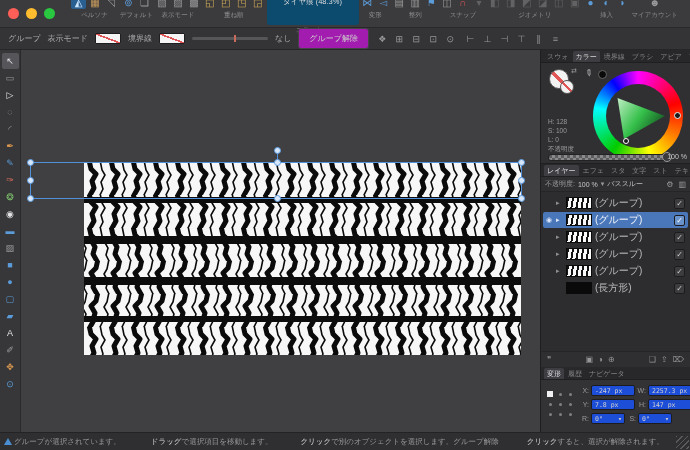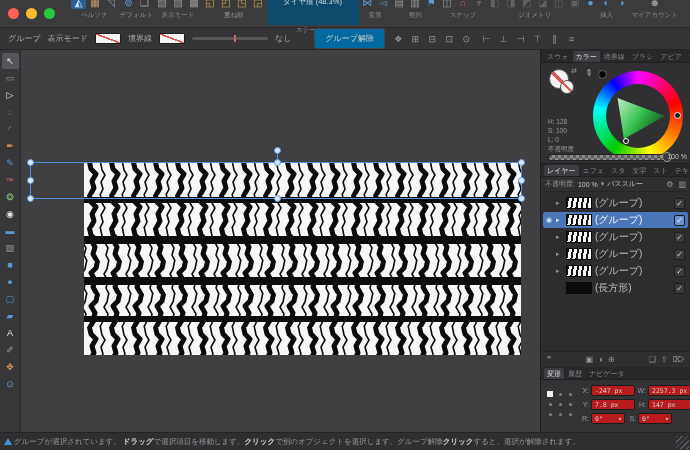--- a/index.html
+++ b/index.html
@@ -23,22 +23,22 @@
   .pill{width:92px;height:29px;background:#0c4a6e;border-radius:3px;font-size:7.5px;color:#dcdcdc;
         text-align:center;line-height:12px;white-space:nowrap;overflow:hidden;}
 
   
   .ctxbar{height:22px;display:flex;align-items:center;background:#343437;border-bottom:1px solid #262629;
           padding:0 8px;gap:7px;font-size:8px;color:#a8a8aa;}
   .swatch{width:26px;height:11px;border:1px solid #1e1e20;border-radius:1px;background:
       linear-gradient(to top right,rgba(0,0,0,0) 45%,#e05555 45%,#e05555 55%,rgba(0,0,0,0) 55%),#f5f5f5;}
   .slider{width:76px;height:3px;background:#565658;border-radius:2px;position:relative;}
   .slider::after{content:"";position:absolute;left:56%;top:-2px;width:2px;height:7px;background:#c96a5a;}
-  .btn{background:#0369a1;border:1px solid #454548;border-radius:3px;color:#cccccc;font-size:8px;height:21px;
-       padding:0 10px;line-height:13px;margin-left:16px;}
+  .btn{background:#a21caf;border:1px solid #454548;border-radius:3px;color:#cccccc;font-size:8px;height:21px;
+       padding:0 10px;line-height:13px;}
   .ctx-icons{display:flex;gap:4px;}
   .cxi{font-size:9px;color:#98989a;min-width:13px;text-align:center;}
 
   
   .main{display:flex;height:382px;}
   .toolcol{width:21px;background:#37373a;border-right:1px solid #29292b;display:flex;flex-direction:column;
            align-items:center;padding-top:3px;gap:1px;}
   .tool{width:17px;height:16px;display:flex;align-items:center;justify-content:center;font-size:9px;
         color:#b8b8ba;border-radius:2px;}
   .tool.sel{background:#55555a;}
@@ -113,28 +113,28 @@
   .lfoot .gap{flex:1;}
 
   .tbody{height:52px;background:#333336;display:flex;padding:5px 4px 2px 6px;gap:6px;}
   .agrid{display:grid;grid-template-columns:repeat(3,7px);grid-template-rows:repeat(3,7px);gap:3px;margin-top:6px;}
   .acell{position:relative;}
   .acell::after{content:"";position:absolute;left:2px;top:2px;width:3px;height:3px;border-radius:50%;background:#808084;}
   .acell.on::after{left:0;top:0;width:6px;height:6px;border-radius:0;background:#f0f0f2;}
   .fields{flex:1;}
   .frow{display:flex;align-items:center;gap:2px;margin-bottom:3px;}
   .flabel{width:9px;font-size:7px;color:#9a9a9c;text-align:right;}
-  .fval{width:44px;height:11px;background:#b91c1c;border:1px solid #1c1c1e;border-radius:2px;font-size:6.5px;
+  .fval{width:44px;height:11px;background:#1d4ed8;border:1px solid #1c1c1e;border-radius:2px;font-size:6.5px;
         color:#d0d0d2;line-height:10px;padding-left:3px;font-family:"DejaVu Sans Mono",monospace;white-space:nowrap;overflow:hidden;}
   .fsel{width:34px;display:flex;justify-content:space-between;padding-right:2px;}
 
   
   .statusbar{position:absolute;left:0;bottom:0;width:690px;height:18px;background:#2f2f32;border-top:1px solid #232326;
              display:flex;align-items:center;padding:0 16px 0 14px;font-size:7.5px;color:#98989b;white-space:nowrap;overflow:hidden;}
-  .statusbar .b{font-weight:bold;color:#d6d6d8;}
+  .statusbar .b{font-weight:normal;color:#d6d6d8;margin-left:28px;}
   .logo-tri{position:absolute;left:4px;bottom:5px;width:0;height:0;border-left:4px solid transparent;
             border-right:4px solid transparent;border-bottom:7px solid #4a8fd4;}
   .grip{position:absolute;right:1px;bottom:1px;width:13px;height:13px;
         background:repeating-linear-gradient(135deg,#5a5a5e 0 1px,rgba(0,0,0,0) 1px 4px);}
 </style>
 </head>
 <body>
 
 <div class="app">
 

